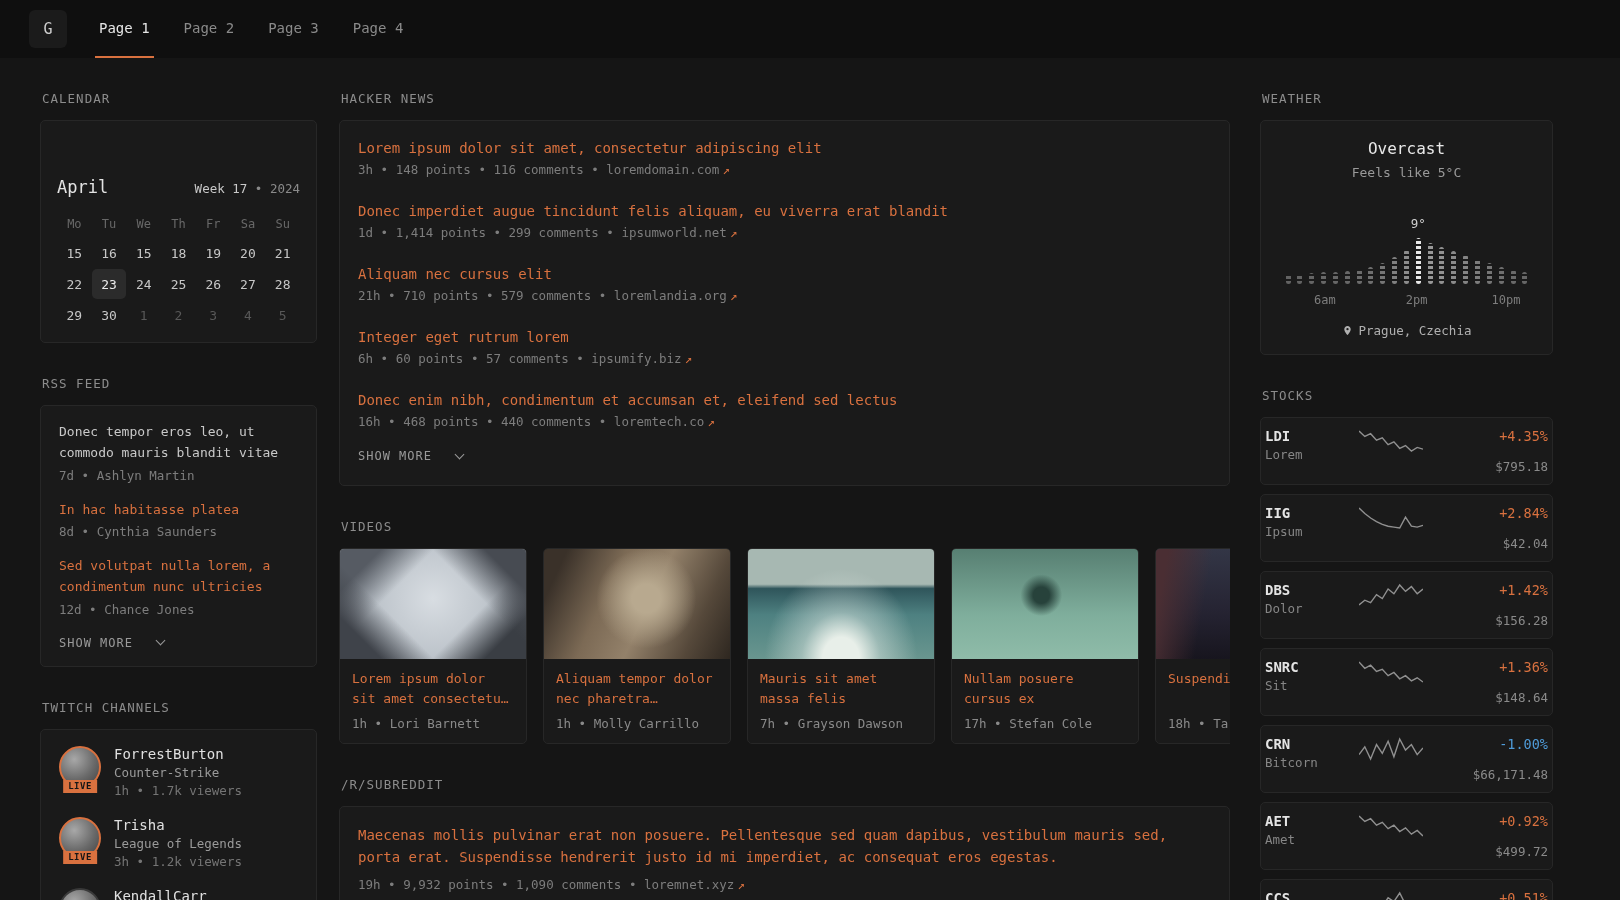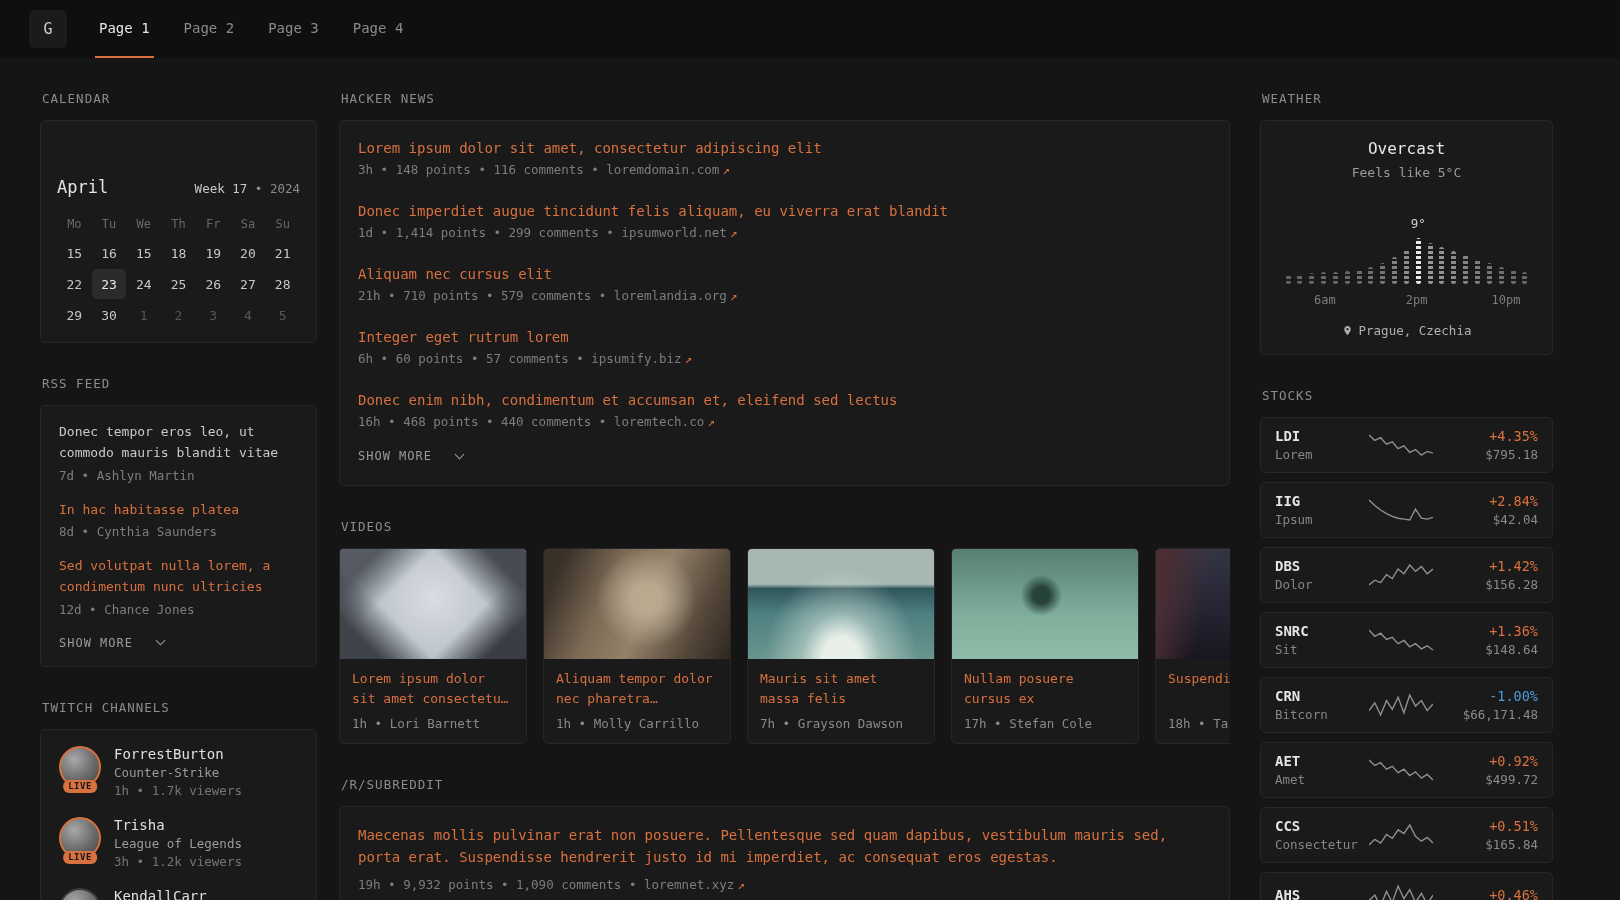--- a/index.html
+++ b/index.html
@@ -54,21 +54,21 @@
              letter-spacing:1px;cursor:pointer;padding:2px 0;}
   .chev{width:7px;height:7px;border-right:1.5px solid #9a9a9a;border-bottom:1.5px solid #9a9a9a;
         transform:rotate(45deg);margin-top:-4px;}
   
   .tw{padding:16px 18px;}
   .tw-item{display:flex;gap:13px;margin-bottom:19px;align-items:flex-start;cursor:pointer;}
   .tw-avatar-wrap{position:relative;flex:none;}
   .tw-avatar{width:42px;height:42px;border-radius:50%;border:2px solid var(--accent);
              background:radial-gradient(circle at 35% 30%,#a8a8a8,#6a6a6a 55%,#404040);}
   .live{position:absolute;left:50%;transform:translateX(-50%);bottom:-5px;background:var(--accent);
-        color:#161616;font-size:9px;font-weight:bold;padding:1.5px 5px;border-radius:6px;letter-spacing:.5px;}
+        color:#161616;font-size:9px;font-weight:bold;padding:1.5px 5px;border-radius:0;letter-spacing:.5px;}
   .tw-name{font-size:14px;color:#e0e0e0;}
   .tw-game{font-size:12.5px;color:#9a9a9a;margin-top:3px;}
   .tw-meta{font-size:12.5px;color:#757575;margin-top:3px;}
   
   .hn{padding:5px 18px 16px;}
   .hn-item{padding:14px 0 12px;}
   .hn-title{font-size:14px;color:var(--accent);cursor:pointer;}
   .hn-meta{margin-top:6px;font-size:12.5px;color:#7d7d7d;}
   .arrow{color:var(--accent);margin-left:3px;}
   .hn-showmore{padding:8px 0 6px;}
@@ -110,30 +110,30 @@
   .wslot{position:relative;display:flex;justify-content:center;width:6px;}
   .wbar{width:5px;border-radius:2.5px;background:repeating-linear-gradient(to top,#b9b9b9 0 3px,transparent 3px 5px);}
   .wbar.peak{background:repeating-linear-gradient(to top,#e8e8e8 0 3px,transparent 3px 5px);}
   .wtemp{position:absolute;left:50%;transform:translateX(-50%);font-size:12.5px;color:#d0d0d0;white-space:nowrap;}
   .wtimes{position:relative;height:15px;margin-top:9px;font-size:12px;color:#7d7d7d;}
   .wtimes span{position:absolute;transform:translateX(-50%);}
   .wt0{left:18%;}.wt1{left:54%;}.wt2{left:89%;}
   .w-loc{margin-top:15px;font-size:12.5px;color:#b0b0b0;display:flex;align-items:center;justify-content:center;gap:6px;}
   .pin{width:11px;height:11px;fill:#b0b0b0;flex:none;}
   
-  .stock-row{display:flex;align-items:center;padding:10px 14px;margin-bottom:9px;cursor:pointer;}
+  .stock-row{display:flex;align-items:flex-start;padding:10px 4px;margin-bottom:9px;cursor:pointer;}
   .st-left{width:88px;flex:none;}
   .st-ticker{font-size:14px;color:#e4e4e4;font-weight:bold;}
   .st-name{font-size:12.5px;color:#868686;margin-top:3px;}
   .spark{width:64px;height:26px;flex:none;margin:0 6px;}
   .spark polyline{fill:none;stroke:#909090;stroke-width:1.4;}
   .st-right{flex:1;text-align:right;}
   .st-change{font-size:13.5px;color:var(--accent);}
   .st-change.neg{color:var(--negative);}
-  .st-price{font-size:12.5px;color:#8a8a8a;margin-top:3px;}
+  .st-price{font-size:12.5px;color:#8a8a8a;margin-top:15px;}
 </style>
 </head>
 <body>
 
 <header class="topbar">
   <div class="logo">G</div>
   <nav class="tabs">
     <a class="tab active">Page 1</a>
     <a class="tab">Page 2</a>
     <a class="tab">Page 3</a>

